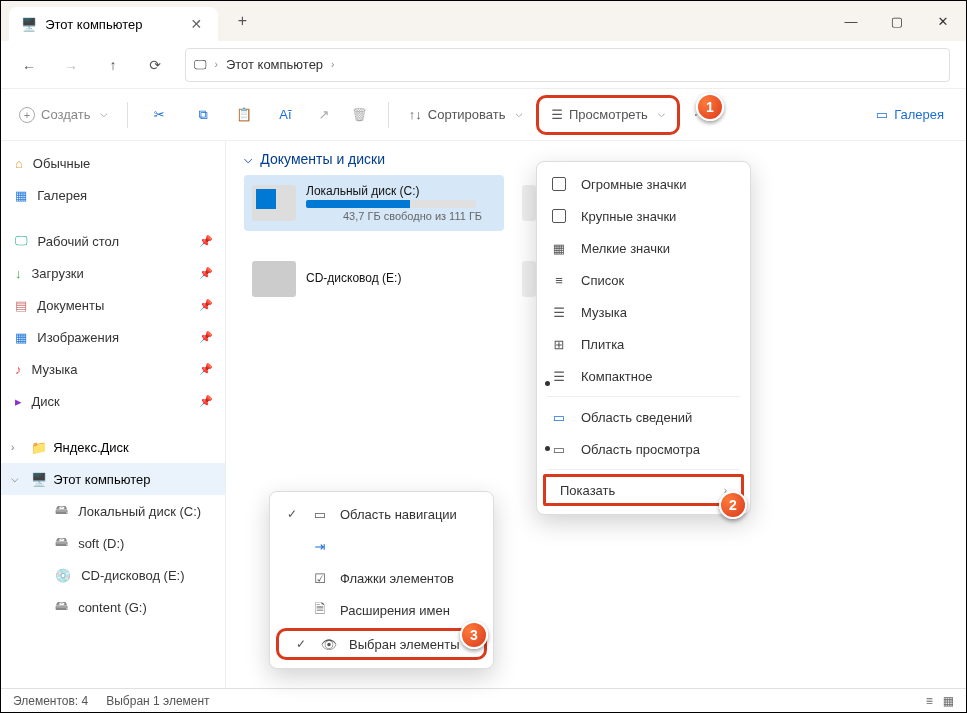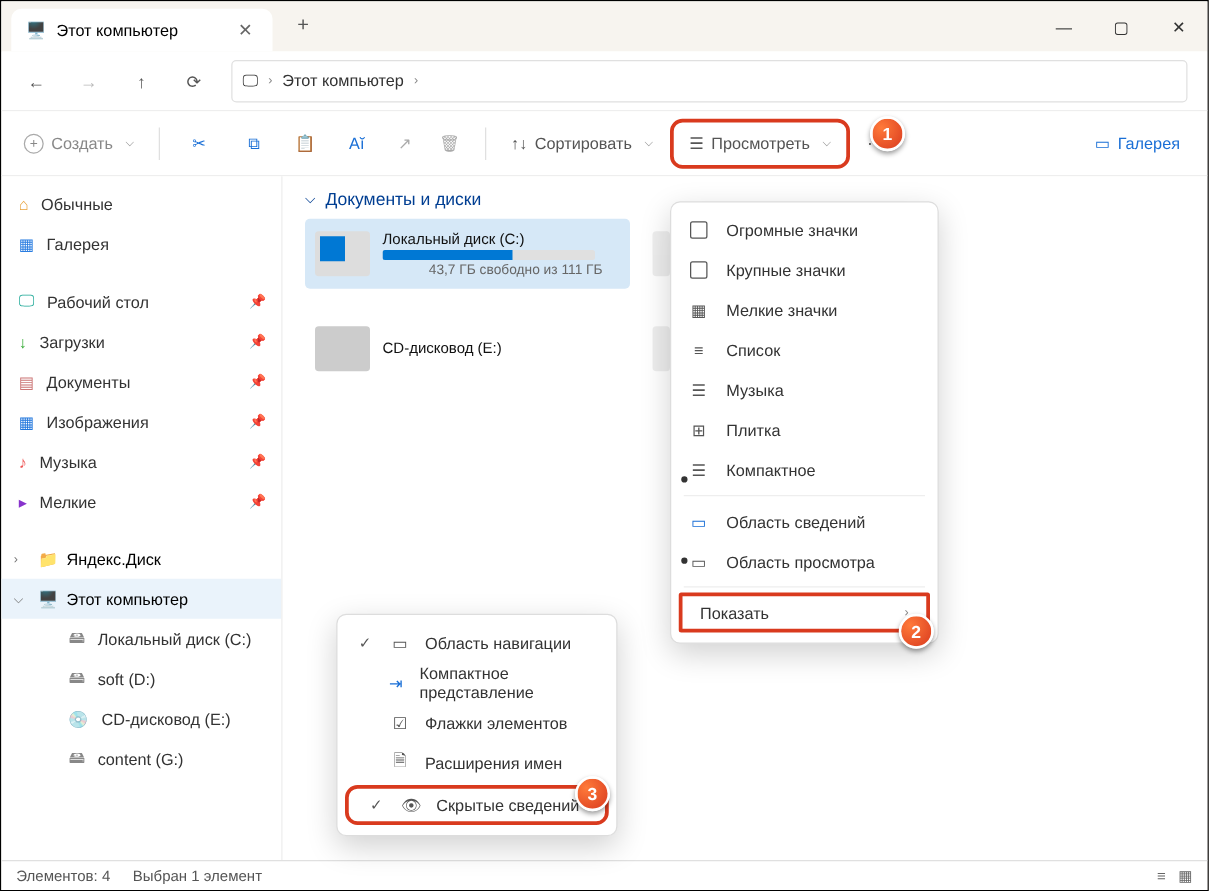--- a/index.html
+++ b/index.html
@@ -157,21 +157,21 @@
         <span>Изображения</span>
         <span class="pin">📌</span>
       </div>
     <div class="sb-item">
         <span style="color:#e55">♪</span>
         <span>Музыка</span>
         <span class="pin">📌</span>
       </div>
     <div class="sb-item">
         <span style="color:#83c">▸</span>
-        <span>Мелкие</span>
+        <span>Диск</span>
         <span class="pin">📌</span>
       </div>
     <div class="sb-spacer"></div>
     <div class="sb-tree">
         <span class="tree-arrow">›</span>
         <span class="ico-folder">📁</span>
         <span>Яндекс.Диск</span>
       </div>
     <div class="sb-tree sel" style="background:#eaf3fb;">
         <span class="tree-arrow">⌵</span>
@@ -292,34 +292,33 @@
 
 <div class="submenu">
   <div class="sm-item">
       <span class="sm-check">✓</span>
       <span class="dd-icon">▭</span>
       <span>Область навигации</span>
     </div>
   <div class="sm-item">
       <span class="sm-check"></span>
       <span class="dd-icon" style="color:#1a6fd6">⇥</span>
-      <span>Компактное представление</span>
     </div>
   <div class="sm-item">
       <span class="sm-check"></span>
       <span class="dd-icon">☑</span>
       <span>Флажки элементов</span>
     </div>
   <div class="sm-item">
       <span class="sm-check"></span>
       <span class="dd-icon">🗎</span>
       <span>Расширения имен</span>
     </div>
   <div class="sm-item sm-hidden">
       <span class="sm-check">✓</span>
       <span class="dd-icon">👁</span>
-      <span>Скрытые сведений</span>
+      <span>Выбран элементы</span>
     </div>
 </div>
 
 <div class="badge" style="left:695px; top:92px;">1</div>
 <div class="badge" style="left:718px; top:490px;">2</div>
 <div class="badge" style="left:459px; top:620px;">3</div>
 
 </body></html>

